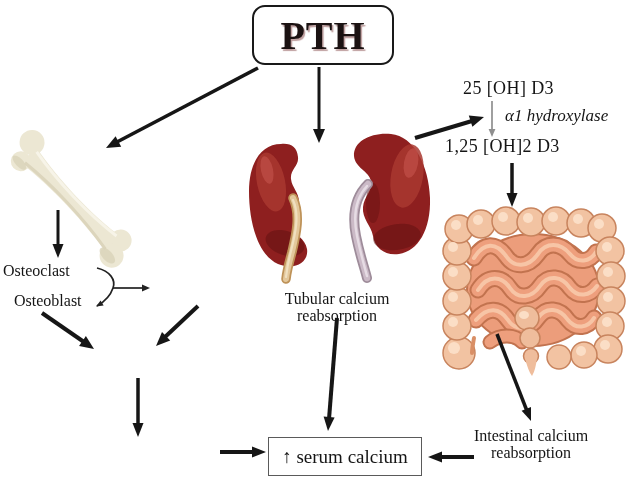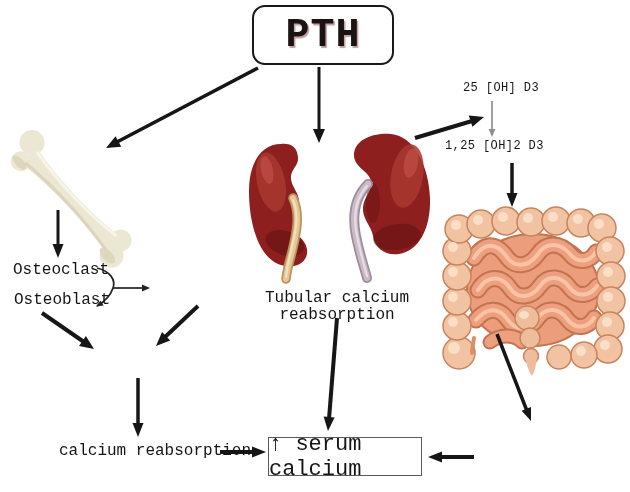--- a/index.html
+++ b/index.html
@@ -1,30 +1,30 @@
 <!DOCTYPE html>
 <html><head>
 <meta charset="utf-8">
 <style>
   html,body{margin:0;padding:0;background:#fff;}
   #stage{
     position:relative;width:630px;height:492px;background:#ffffff;
-    font-family:Liberation Mono, monospace;color:#151515;overflow:hidden;
+    font-family:Liberation Serif, serif;color:#151515;overflow:hidden;
   }
   #art{position:absolute;left:0;top:0;z-index:1;}
   .lbl{position:absolute;z-index:2;font-size:16px;line-height:17px;white-space:nowrap;}
   .lbl.center{text-align:center;white-space:normal;}
-  .lbl.vit{font-size:12px;letter-spacing:.4px;}
+  .lbl.vit{font-size:18px;letter-spacing:.4px;}
   .lbl.enzyme{font-style:italic;font-size:17px;}
   .box{position:absolute;z-index:3;background:#fff;display:flex;align-items:center;justify-content:center;}
   #pth-box{left:252px;top:5px;width:138px;height:56px;border:2.5px solid #191919;border-radius:13px;}
   #pth-box .t{font-size:40px;font-weight:bold;color:#1b1212;letter-spacing:1px;text-shadow:1.5px 1.5px 1px rgba(110,40,40,.45);}
   #osteolyse-box{left:93px;top:348px;width:90px;height:27px;border:1.5px solid #3c3c3c;font-size:16px;}
-  #serum-box{left:268px;top:437px;width:152px;height:37px;border:1.6px solid #5a5a5a;font-size:22px;}
-  #lbl-osteoclast{left:13px;top:262px;}
+  #serum-box{left:268px;top:437px;width:152px;height:37px;border:1.6px solid #5a5a5a;font-size:19px;}
+  #lbl-osteoclast{left:3px;top:262px;}
   #lbl-osteoblast{left:14px;top:292px;}
   #lbl-proteoclast{left:153px;top:279px;}
   #lbl-calcium-reab{left:59px;top:443px;}
   #lbl-tubular{left:258px;top:290px;width:158px;}
   #lbl-d25{left:463px;top:80px;}
   #lbl-enzyme{left:505px;top:107px;}
   #lbl-d125{left:445px;top:138px;text-align:right;}
   #lbl-intestinal{left:452px;top:427px;width:158px;}
 </style>
 </head>
@@ -203,25 +203,26 @@
   </svg>
 
   <div class="box" id="pth-box">
     <span class="t">PTH</span>
   </div>
 
   <div class="lbl" id="lbl-osteoclast">Osteoclast</div>
   <div class="lbl" id="lbl-osteoblast">Osteoblast</div>
 
 
-  <div class="lbl" id="lbl-calcium-reab">calcium reabsorption</div>
 
   <div class="lbl center" id="lbl-tubular">Tubular calcium reabsorption</div>
 
   <div class="lbl vit" id="lbl-d25">25 [OH] D3</div>
+  <div class="lbl enzyme" id="lbl-enzyme">α1 hydroxylase</div>
   <div class="lbl vit" id="lbl-d125">1,25 [OH]2 D3</div>
 
+  <div class="lbl center" id="lbl-intestinal">Intestinal calcium reabsorption</div>
 
   <div class="box" id="serum-box">
     <span>↑ serum calcium</span>
   </div>
 
 </div>
 
 </body></html>

